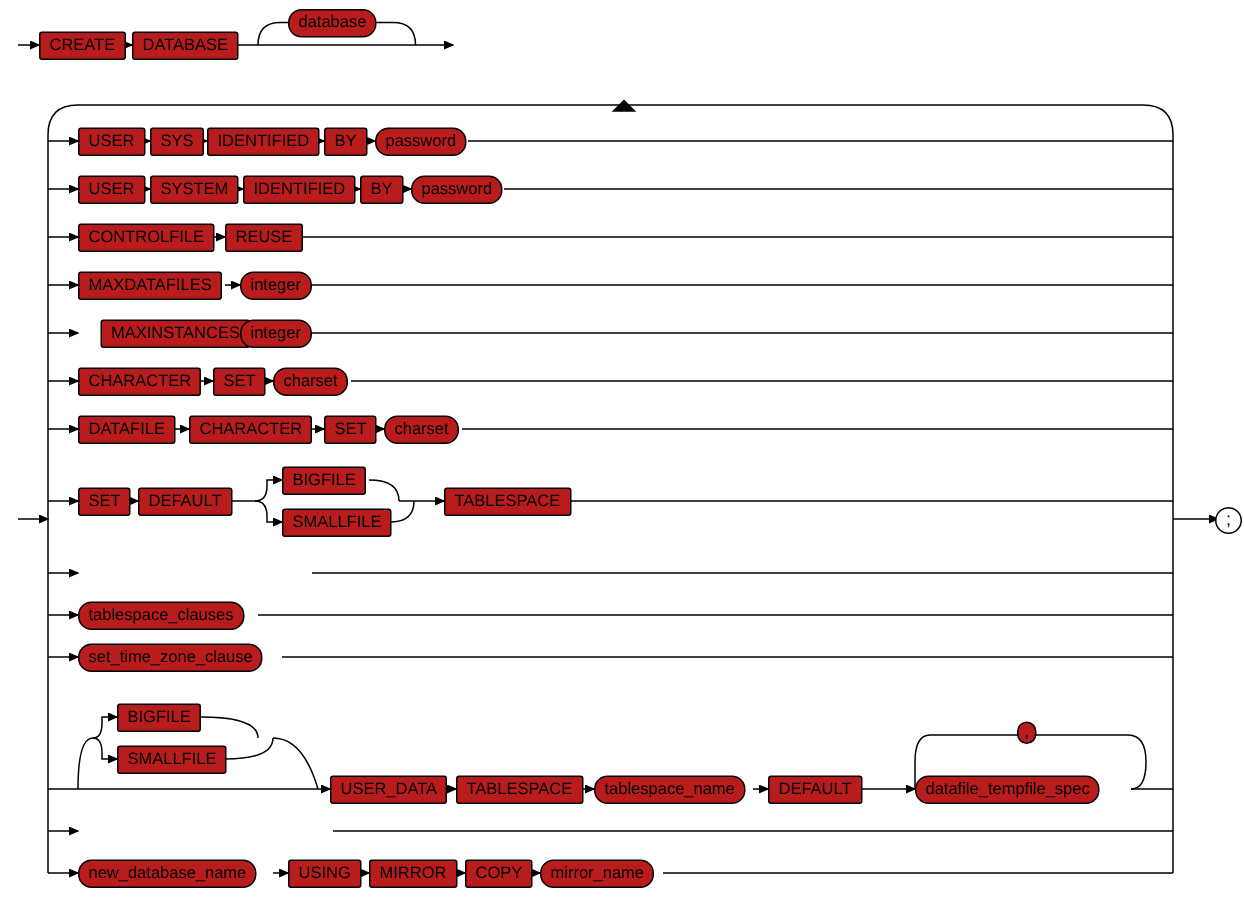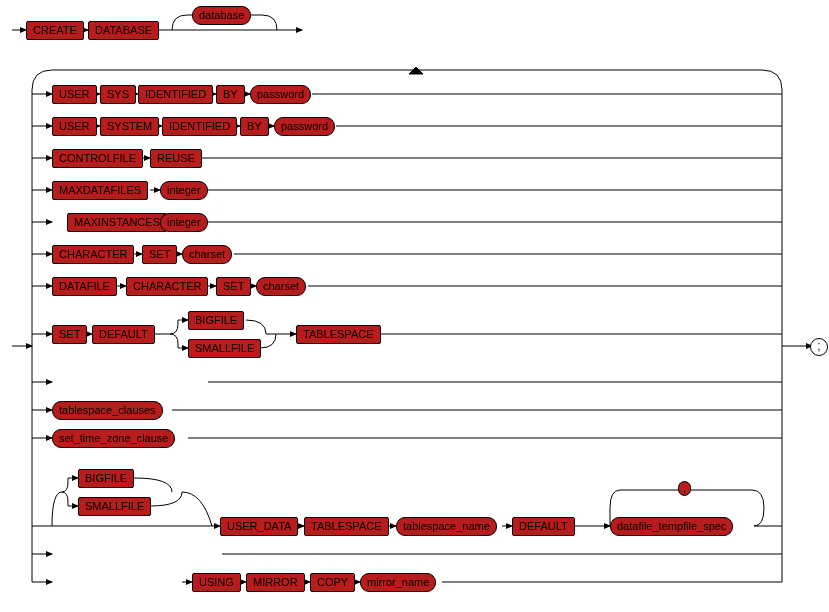--- a/index.html
+++ b/index.html
@@ -169,20 +169,21 @@
 <span class="token kw" style="left:66px;top:457px">BIGFILE</span>
 <span class="token kw" style="left:66px;top:485px">SMALLFILE</span>
 <span class="token kw" style="left:208px;top:505px">USER_DATA</span>
 <span class="token kw" style="left:292px;top:505px">TABLESPACE</span>
 <span class="token nt" style="left:384px;top:505px">tablespace_name</span>
 <span class="token kw" style="left:500px;top:505px">DEFAULT</span>
 <span class="token nt" style="left:598px;top:505px">datafile_tempfile_spec</span>
 <span class="token nt" style="left:666px;top:469px;padding:0 4px">,</span>
 
 
+<span class="token nt" style="left:40px;top:561px">new_database_name</span>
 <span class="token kw" style="left:180px;top:561px">USING</span>
 <span class="token kw" style="left:234px;top:561px">MIRROR</span>
 <span class="token kw" style="left:298px;top:561px">COPY</span>
 <span class="token nt" style="left:348px;top:561px">mirror_name</span>
 
 <span class="semi" style="left:798px;top:326px">;</span>
 
 </div>
 
 </body></html>

